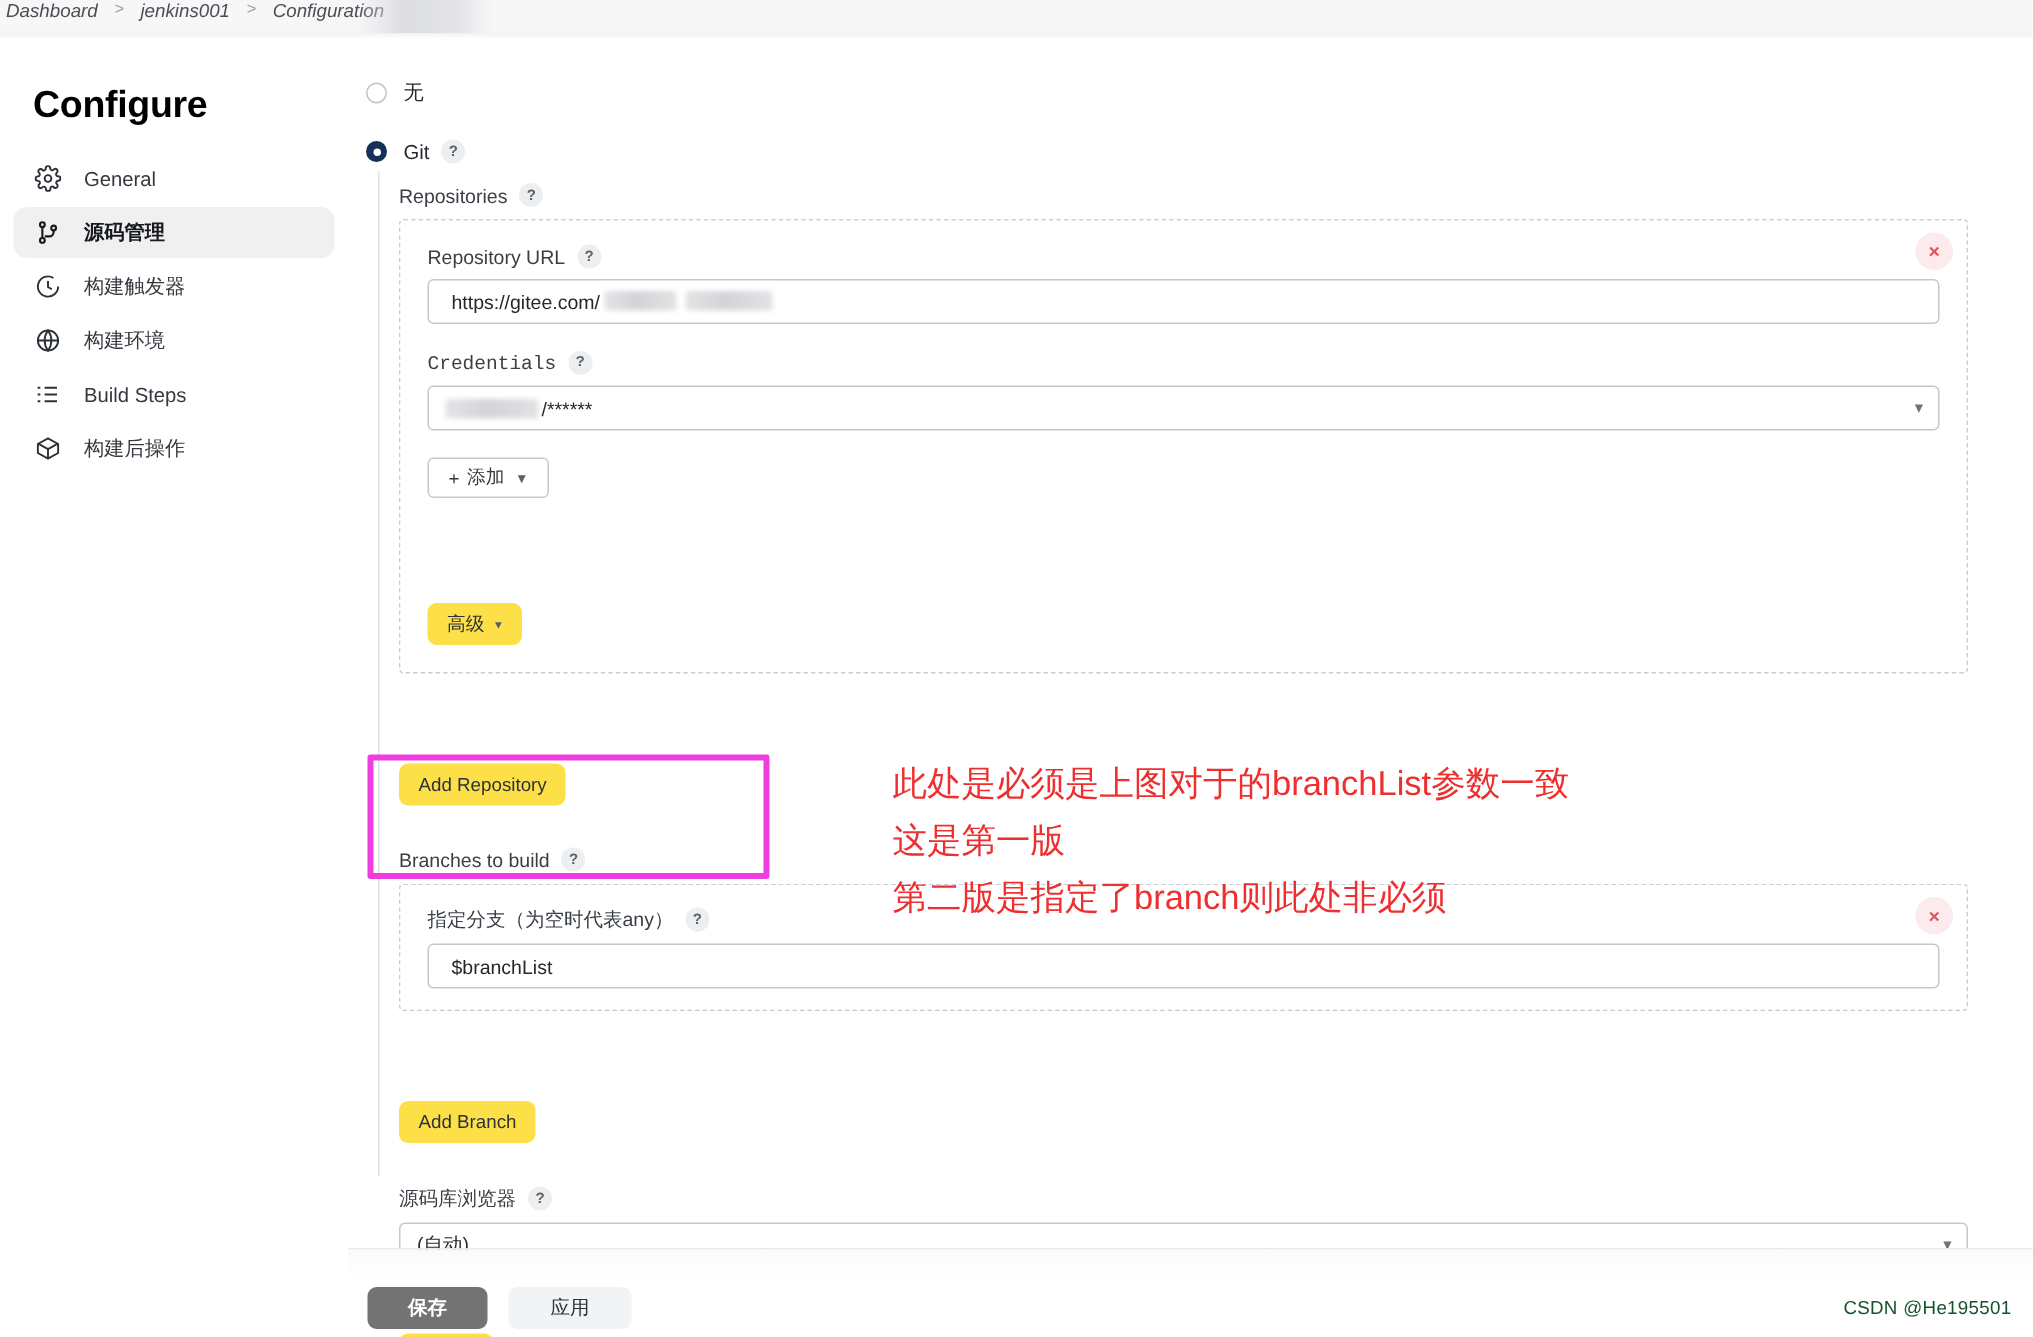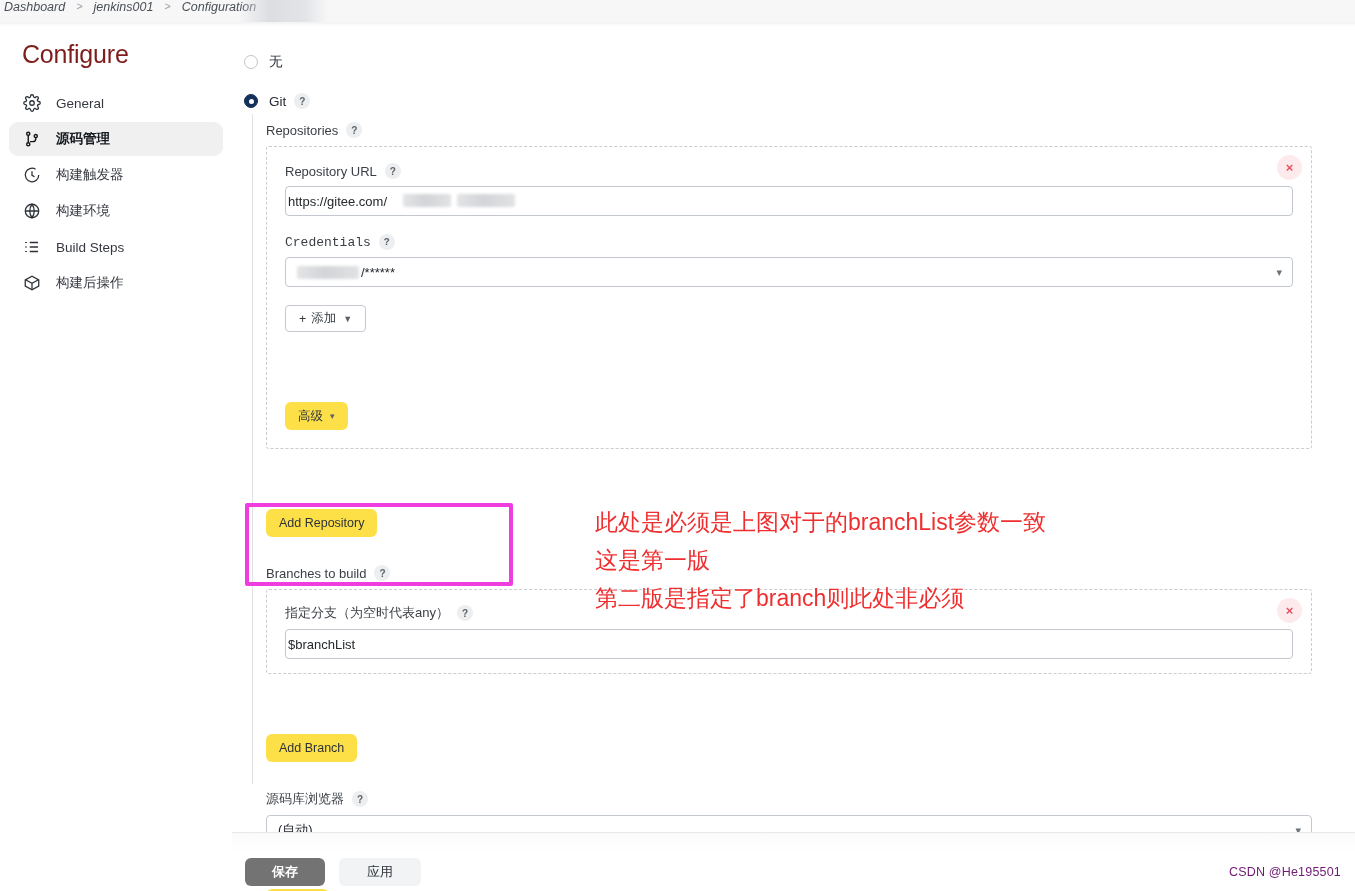--- a/index.html
+++ b/index.html
@@ -41,23 +41,23 @@
   }
 
   
   #sidebar {
     position: absolute; left: 0; top: 26px;
     width: 232px; height: 865px;
     background: #ffffff;
     padding-top: 14px;
   }
   #page-title {
-    font-size: 25px; font-weight: normal;
-    color: #7f1d1d;
-    margin: 0 0 17px 22px;
+    font-size: 25px; font-weight: bold;
+    color: #000000;
+    margin: 16px 0 17px 22px;
     letter-spacing: -.2px;
   }
   .side-item {
     display: flex; align-items: center;
     height: 34px;
     margin: 0 9px 2px 9px;
     padding-left: 13px;
     border-radius: 9px;
     font-size: 13.5px;
     color: #35393f;
@@ -150,21 +150,21 @@
     cursor: pointer; border: none;
     line-height: 1;
   }
 
   .txt-input {
     width: 100%; height: 30px;
     border: 1px solid #c3c8ce;
     border-radius: 4px;
     background: #fff;
     font-size: 13px; color: #24282d;
-    padding: 0 2px;
+    padding: 0 15px;
     font-family: "Liberation Sans", sans-serif;
     outline: none;
   }
   .sel-input {
     width: 100%; height: 30px;
     border: 1px solid #c3c8ce;
     border-radius: 4px;
     background: #fff;
     font-size: 13px; color: #24282d;
     padding: 0 28px 0 11px;
@@ -248,21 +248,21 @@
   }
   #apply-button {
     height: 28px; padding: 0 28px;
     background: #f2f3f4; color: #2d3238;
     border: none; border-radius: 6px;
     font-size: 13px; cursor: pointer;
     font-family: "Liberation Sans", sans-serif;
   }
   #watermark {
     position: absolute; right: 14px; bottom: 12px;
-    font-size: 12.5px; color: #701a75;
+    font-size: 12.5px; color: #14532d;
     letter-spacing: .2px;
   }
 </style>
 </head>
 <body>
 
 <div id="breadcrumb-bar">
   <span class="crumb">Dashboard</span>
   <span class="crumb-sep">&gt;</span>
   <span class="crumb">jenkins001</span>

